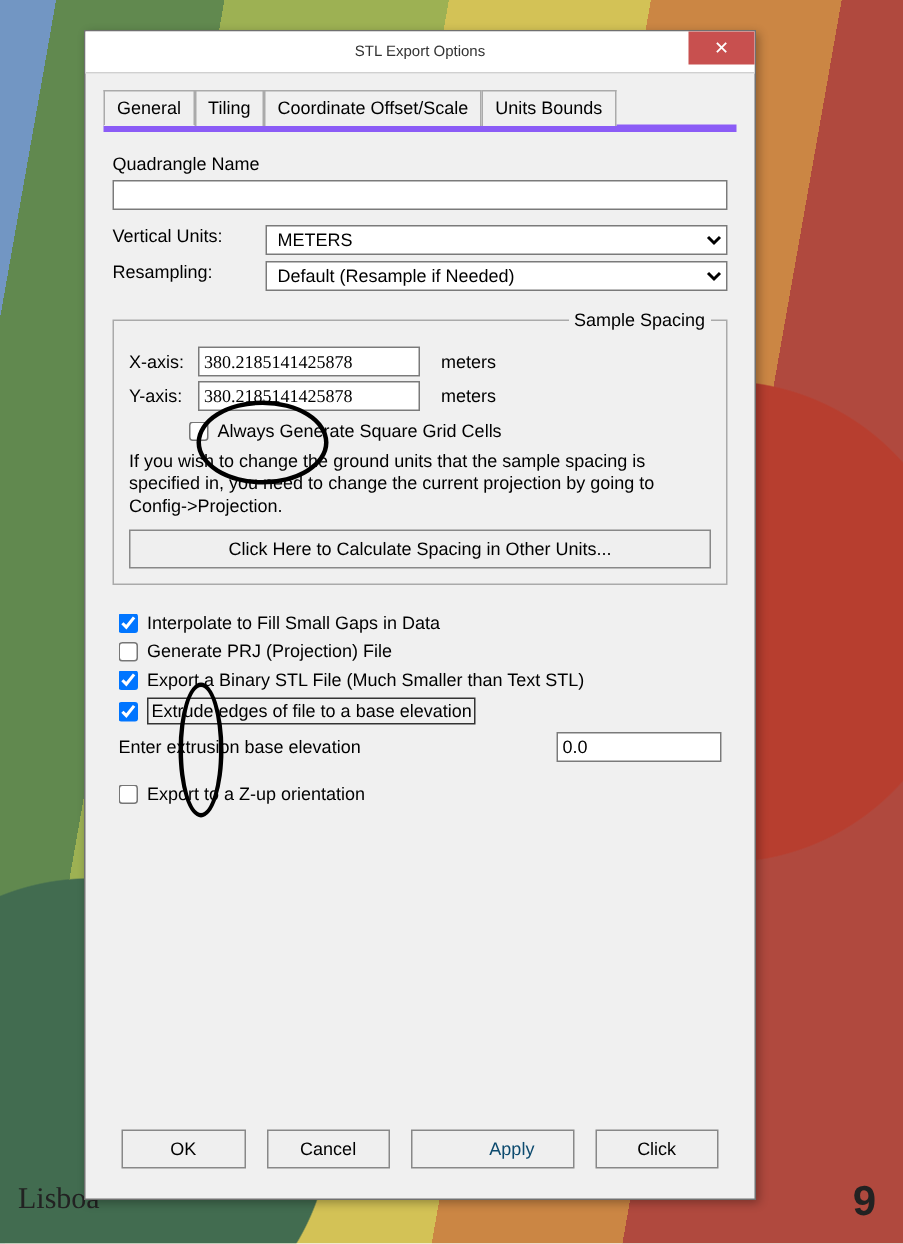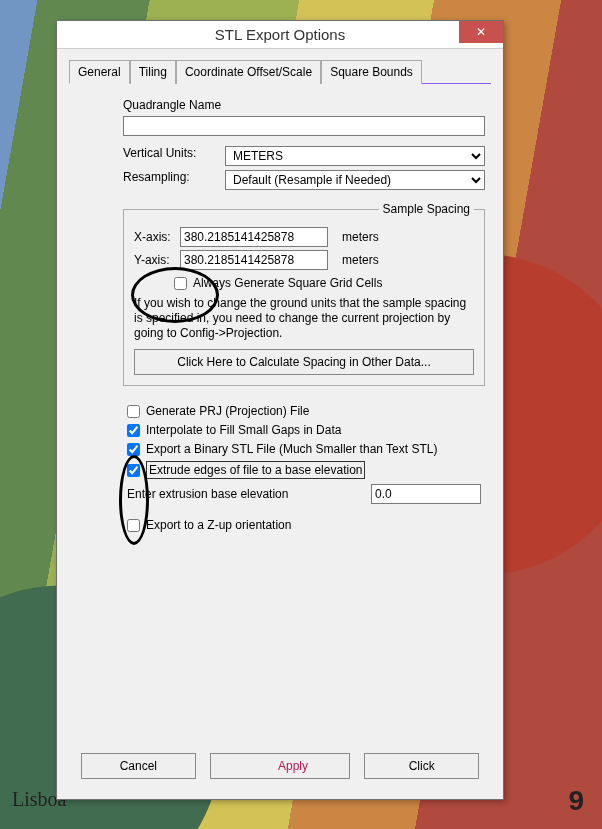--- a/index.html
+++ b/index.html
@@ -17,74 +17,74 @@
 
   .dialog {
     position: absolute; left: 56px; top: 20px; width: 448px; height: 780px;
     background: #f0f0f0; border: 1px solid #707070; box-shadow: 2px 2px 6px rgba(0,0,0,0.3);
     display: flex; flex-direction: column;
   }
   .titlebar {
     height: 28px; background: #fff; display:flex; align-items:center; justify-content:center;
     position:relative; border-bottom:1px solid #d0d0d0;
   }
-  .titlebar span.title { font-size:15px; color:#333; }
+  .titlebar span.title { font-size:10px; color:#333; }
   .close-btn {
     position:absolute; right:0; top:0; width:44px; height:22px;
     background:#c8504f; color:#fff; display:flex; align-items:center; justify-content:center;
     font-size:14px; cursor:pointer;
   }
   .body { flex:1; padding: 10px 12px 6px 12px; display:flex; flex-direction:column; }
-  .tabs { display:flex; border-bottom:1px solid #8b5cf6; margin-bottom:4px; }
+  .tabs { display:flex; border-bottom:5px solid #8b5cf6; margin-bottom:4px; }
   .tab {
     padding:4px 8px 4px 8px; border:1px solid #aaa; border-bottom:none;
     background:#f0f0f0; margin-right:0; position:relative; top:1px; cursor:pointer;
   }
   .tab.active { background:#f0f0f0; border-bottom:1px solid #f0f0f0; z-index:2; }
   .tab:not(.active) { background:#f0f0f0; }
 
-  .section { padding: 10px 6px 0 6px; margin-left: 48px; }
+  .section { padding: 10px 6px 0 6px; }
   .row { display:flex; align-items:flex-start; margin: 4px 0; }
   .lbl { width: 102px; text-align:left; padding-right:6px; }
   input.text, select.text {
     border:1px solid #7a7a7a; background:#fff; height:20px; padding:1px 3px; font-size:12px;
   }
   input.text { width: 100%; }
   select.text { width: 100%; }
   .wide { flex:1; }
 
   fieldset.group {
     border:1px solid #aaa; margin: 12px 0 8px 0; padding: 8px 10px 10px 10px;
   }
   fieldset.group legend { padding:0 4px;text-align:right; }
 
   .spacing-row { display:flex; align-items:center; margin:3px 0; }
   .spacing-row .axlbl { width:46px; }
-  .spacing-row input { width:148px; }
+  .spacing-row input { width:148px;font-family:Liberation Serif, serif; }
   .spacing-row .unit { margin-left:14px; }
 
   .chk-row { display:flex; align-items:center; margin:3px 0; }
   .chk-row input[type=checkbox] { width:13px; height:13px; margin:0 6px 0 0; }
   .note { margin:6px 0 8px 0; line-height:1.25; }
   button.calc {
     width:100%; height:26px; border:1px solid #888; background:#efefef; cursor:pointer;
   }
   .opts { margin-top:18px; padding:0 4px; }
   .opts .chk-row { margin:5px 0; }
   .ext-row { display:flex; align-items:center; margin-top:4px; }
   .ext-row .elbl { flex:0 0 auto; margin-right:8px; }
   .ext-row input { width:110px; margin-left:auto; }
 
   .footer {
     display:flex; gap:14px; padding:10px 12px 14px 12px; justify-content:space-between;
   }
   .footer button {
     flex:1; height:26px; border:1px solid #888; background:#efefef; cursor:pointer;
   }
-  .footer button.disabled { color:#be185d; cursor:default;padding-left:32px; }
+  .footer button.disabled { color:#0c4a6e; cursor:default;padding-left:32px; }
 
   
   .anno { position:absolute; border:3px solid #000; border-radius:50%; background:transparent; pointer-events:none; }
   .anno1 { left:74px; top:246px; width:88px; height:56px; }
   .anno2 { left:62px; top:434px; width:30px; height:90px; }
   .highlight-box { border:1px solid #333; padding:1px 2px; display:inline-block; }
 </style>
 </head>
 <body>
 
@@ -100,21 +100,21 @@
       <span>✕</span>
     </div>
   </div>
 
   <div class="body">
 
     <div class="tabs">
       <div class="tab active">General</div>
       <div class="tab">Tiling</div>
       <div class="tab">Coordinate Offset/Scale</div>
-      <div class="tab">Square Bounds</div>
+      <div class="tab">Units Bounds</div>
     </div>
 
     <div class="section">
       <div>Quadrangle Name</div>
       <div class="row">
         <input class="text wide" type="text" value="" style="">
       </div>
 
       <div class="row" style="margin-top:10px;">
         <div class="lbl">Vertical Units:</div>
@@ -139,31 +139,31 @@
         <div class="spacing-row">
           <div class="axlbl">Y-axis:</div>
           <input class="text" type="text" value="380.2185141425878" style="">
           <div class="unit">meters</div>
         </div>
         <div class="chk-row" style="margin-top:6px;padding-left:40px;">
           <input type="checkbox" style="">
           <span>Always Generate Square Grid Cells</span>
         </div>
         <div class="note">If you wish to change the ground units that the sample spacing is specified in, you need to change the current projection by going to Config-&gt;Projection.</div>
-        <button class="calc">Click Here to Calculate Spacing in Other Data...</button>
+        <button class="calc">Click Here to Calculate Spacing in Other Units...</button>
       </fieldset>
 
       <div class="opts">
         <div class="chk-row">
+          <input type="checkbox" checked="" style="">
+          <span>Interpolate to Fill Small Gaps in Data</span>
+        </div>
+        <div class="chk-row">
           <input type="checkbox" style="">
           <span>Generate PRJ (Projection) File</span>
-        </div>
-        <div class="chk-row">
-          <input type="checkbox" checked="" style="">
-          <span>Interpolate to Fill Small Gaps in Data</span>
         </div>
         <div class="chk-row">
           <input type="checkbox" checked="" style="">
           <span>Export a Binary STL File (Much Smaller than Text STL)</span>
         </div>
         <div class="chk-row">
           <input type="checkbox" checked="" style="">
           <span class="highlight-box">Extrude edges of file to a base elevation</span>
         </div>
         <div class="ext-row">
@@ -174,20 +174,21 @@
           <input type="checkbox" style="">
           <span>Export to a Z-up orientation</span>
         </div>
       </div>
 
     </div>
 
     <div style="flex:1"></div>
 
     <div class="footer">
+      <button>OK</button>
       <button>Cancel</button>
       <button class="disabled">Apply</button>
       <button>Click</button>
     </div>
   </div>
 
   <div class="anno anno1"></div>
   <div class="anno anno2"></div>
 </div>
 

